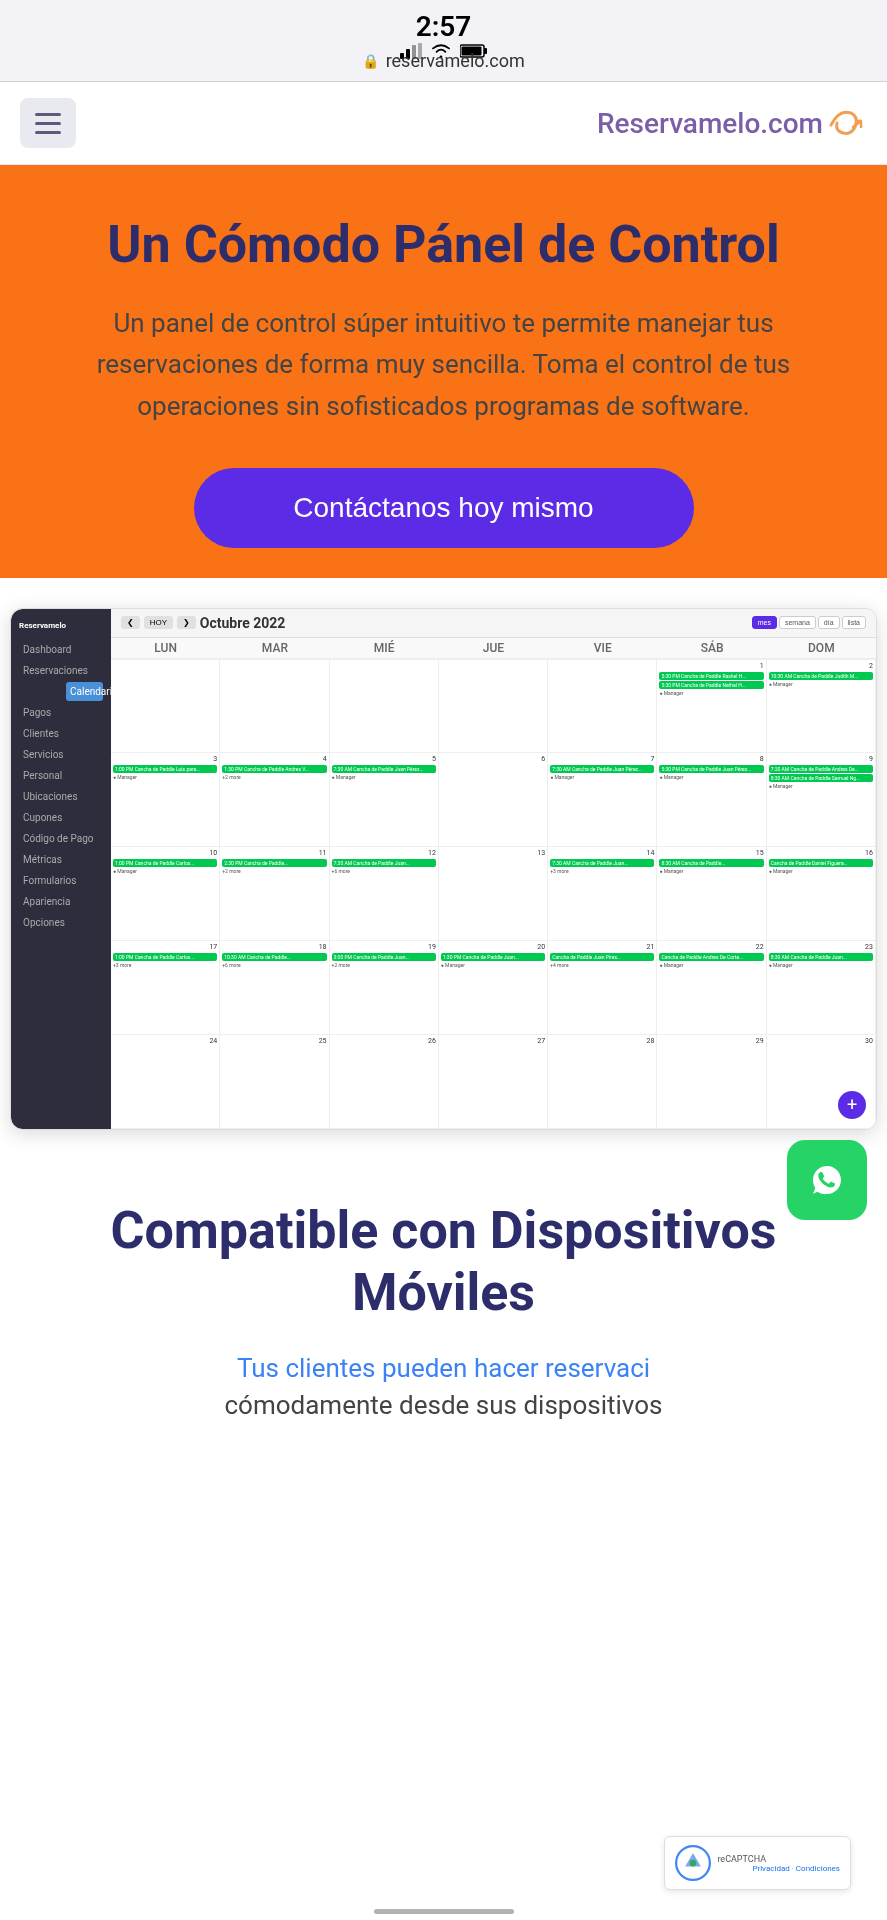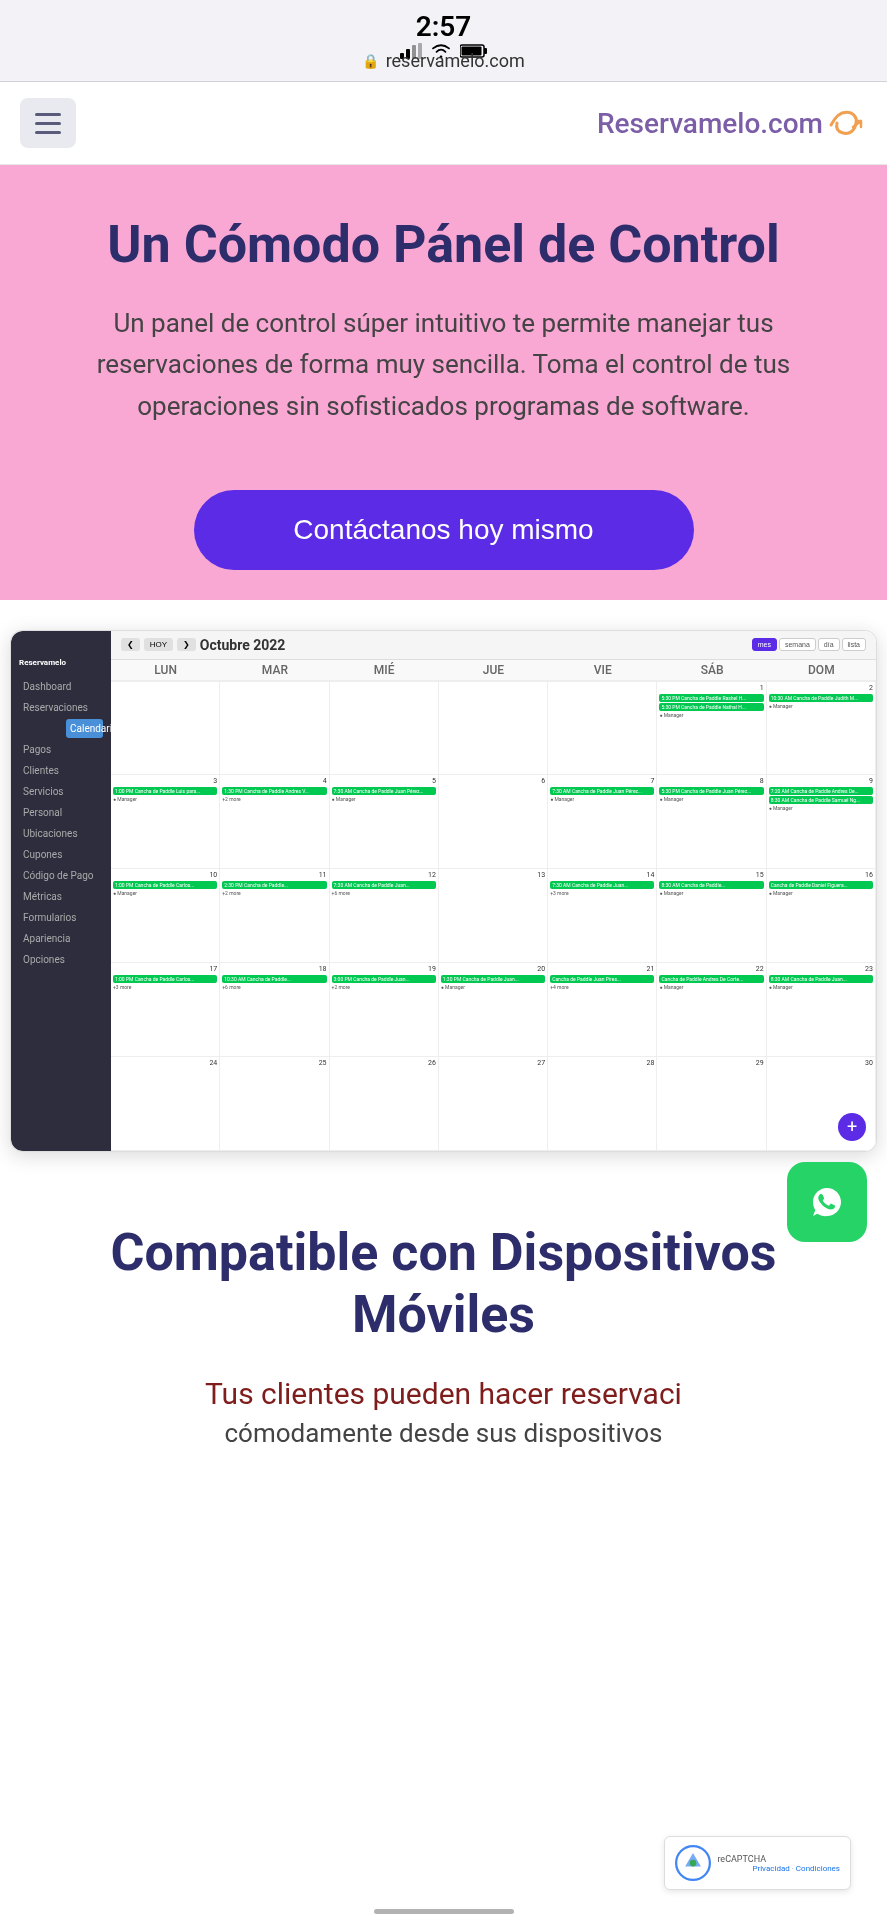--- a/index.html
+++ b/index.html
@@ -83,36 +83,36 @@
       align-items: center;
     }
     .logo-text {
       font-size: 28px;
       font-weight: 500;
       color: #7b5ea7;
     }
 
     
     .hero-section {
-      background: #f9a8d4;
+      background: #f97316;
       padding: 50px 40px 30px 40px;
       text-align: center;
     }
     .hero-title {
       font-size: 52px;
       font-weight: 700;
       color: #2d2d6b;
       line-height: 1.15;
       margin-bottom: 28px;
     }
     .hero-description {
       font-size: 26px;
       color: #444;
       line-height: 1.6;
-      margin-bottom: 62px;
+      margin-bottom: 40px;
       text-align: center;
     }
     .cta-button {
       background: #5b2be6;
       color: #fff;
       border: none;
       border-radius: 50px;
       padding: 24px 50px;
       font-size: 28px;
       cursor: pointer;
@@ -140,21 +140,21 @@
     .cal-mockup {
       display: flex;
       height: 520px;
       background: #fff;
       border-radius: 12px;
       overflow: hidden;
     }
     .cal-sidebar {
       width: 100px;
       background: #2d2d3d;
-      padding: 27px 8px;
+      padding: 12px 8px;
       flex-shrink: 0;
     }
     .cal-sidebar-logo {
       color: #fff;
       font-size: 8px;
       margin-bottom: 10px;
       font-weight: bold;
     }
     .cal-sidebar-item {
       color: #aaa;
@@ -307,22 +307,22 @@
       background: #fff;
     }
     .bottom-title {
       font-size: 52px;
       font-weight: 700;
       color: #2d2d6b;
       line-height: 1.2;
       margin-bottom: 24px;
     }
     .bottom-description {
-      font-size: 30px;
-      color: #7f1d1d;
+      font-size: 26px;
+      color: #3b82f6;
       line-height: 1.6;
     }
     .bottom-description-partial {
       font-size: 26px;
       color: #444;
     }
 
     
     .recaptcha-badge {
       position: fixed;

